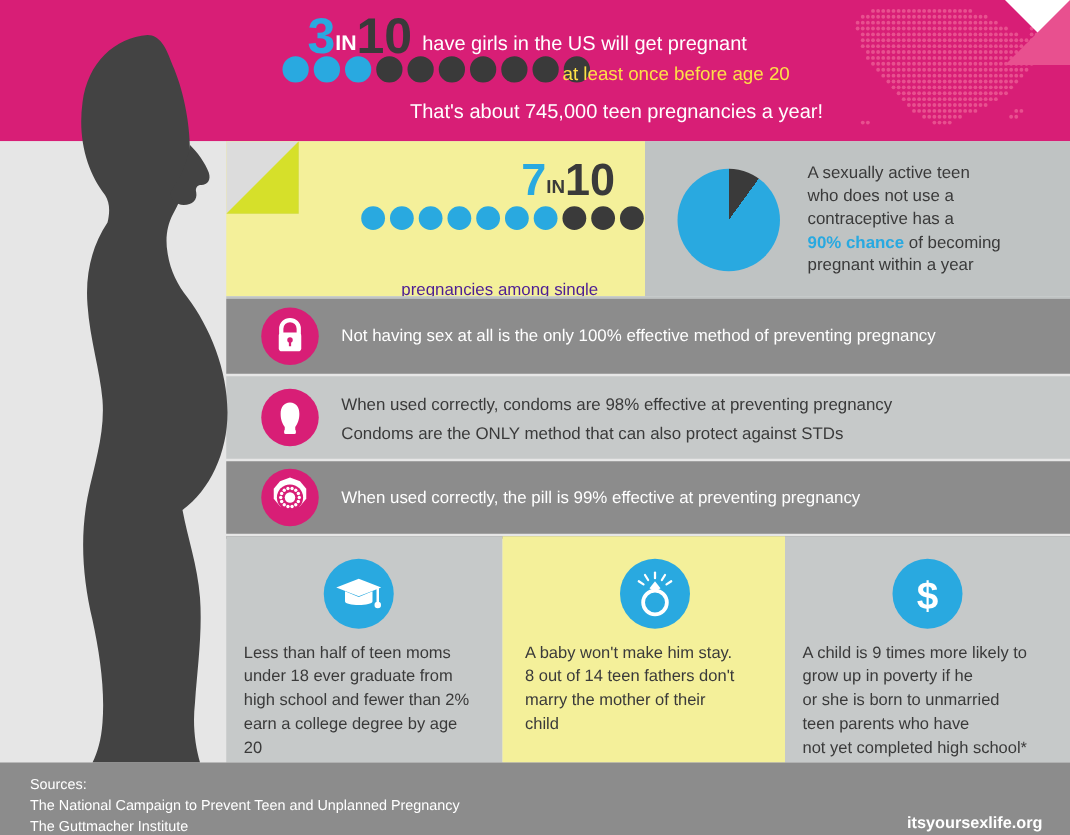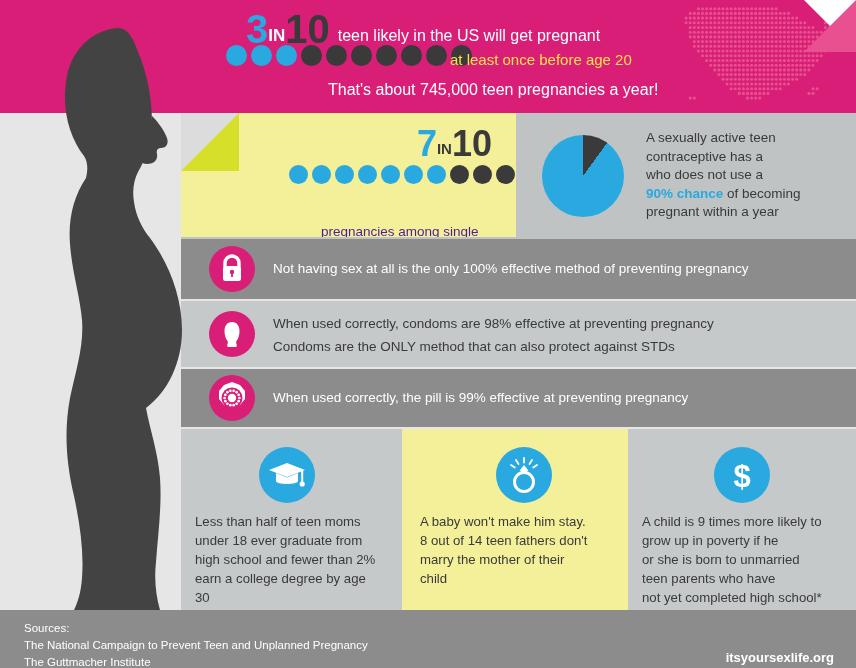--- a/index.html
+++ b/index.html
@@ -598,21 +598,21 @@
           <circle cx="67.5" cy="94.1" r="1.55"></circle>
           <circle cx="71.6" cy="94.1" r="1.55"></circle>
           <circle cx="75.7" cy="94.1" r="1.55"></circle>
           <circle cx="79.8" cy="94.1" r="1.55"></circle>
         </g>
     </svg>
     <div class="corner-fold"></div>
     <div class="corner-fold2"></div>
 
     <div class="hdr-line1">
-      <span class="big-num-blue">3</span><span class="in-small">IN</span><span class="big-num-dark">10</span><span class="hdr-txt">teen likely in the US will get pregnant</span>
+      <span class="big-num-blue">3</span><span class="in-small">IN</span><span class="big-num-dark">10</span><span class="hdr-txt">have girls in the US will get pregnant</span>
     </div>
 
     <div class="dotrow" id="hdr-dots">
         <div class="dot on"></div>
         <div class="dot on"></div>
         <div class="dot on"></div>
         <div class="dot off"></div>
         <div class="dot off"></div>
         <div class="dot off"></div>
         <div class="dot off"></div>
@@ -648,22 +648,22 @@
       <div class="s2-cap">
         <div>pregnancies among single</div>
         <div>women 18-29 are unplanned</div>
       </div>
     </div>
 
     <div class="s2-gray">
       <div class="pie"></div>
       <div class="pie-txt">
         <div>A sexually active teen</div>
+        <div>who does not use a</div>
         <div>contraceptive has a</div>
-        <div>who does not use a</div>
         <div><span class="hl-blue">90% chance</span><span> of becoming</span></div>
         <div>pregnant within a year</div>
       </div>
     </div>
     <div class="s2-grayband"></div>
   </div>
 
   <div class="rows">
     <div class="rows-leftbg"></div>
 
@@ -729,21 +729,21 @@
           <path d="M17 26 L17 34 C17 38 39 38 39 34 L39 26 L28 30.5 Z" fill="#fff"></path>
           <rect x="42.2" y="23.5" width="2" height="12" fill="#fff"></rect>
           <circle cx="43.2" cy="37" r="2.6" fill="#fff"></circle>
         </svg>
       </div>
       <div class="ctxt" style="left:14px">
         <div>Less than half of teen moms</div>
         <div>under 18 ever graduate from</div>
         <div>high school and fewer than 2%</div>
         <div>earn a college degree by age</div>
-        <div>30</div>
+        <div>20</div>
       </div>
     </div>
 
     <div class="col c2">
       <div class="cicon" style="left:94px">
         <svg viewBox="0 0 56 56" width="56" height="56">
           <circle cx="28" cy="35" r="9.5" fill="none" stroke="#fff" stroke-width="3"></circle>
           <path d="M23.6 23.5 L28 18 L32.4 23.5 L28 26.5 Z" fill="#fff"></path>
           <g stroke="#fff" stroke-width="1.8" stroke-linecap="round">
             <line x1="28" y1="15.5" x2="28" y2="11"></line>

